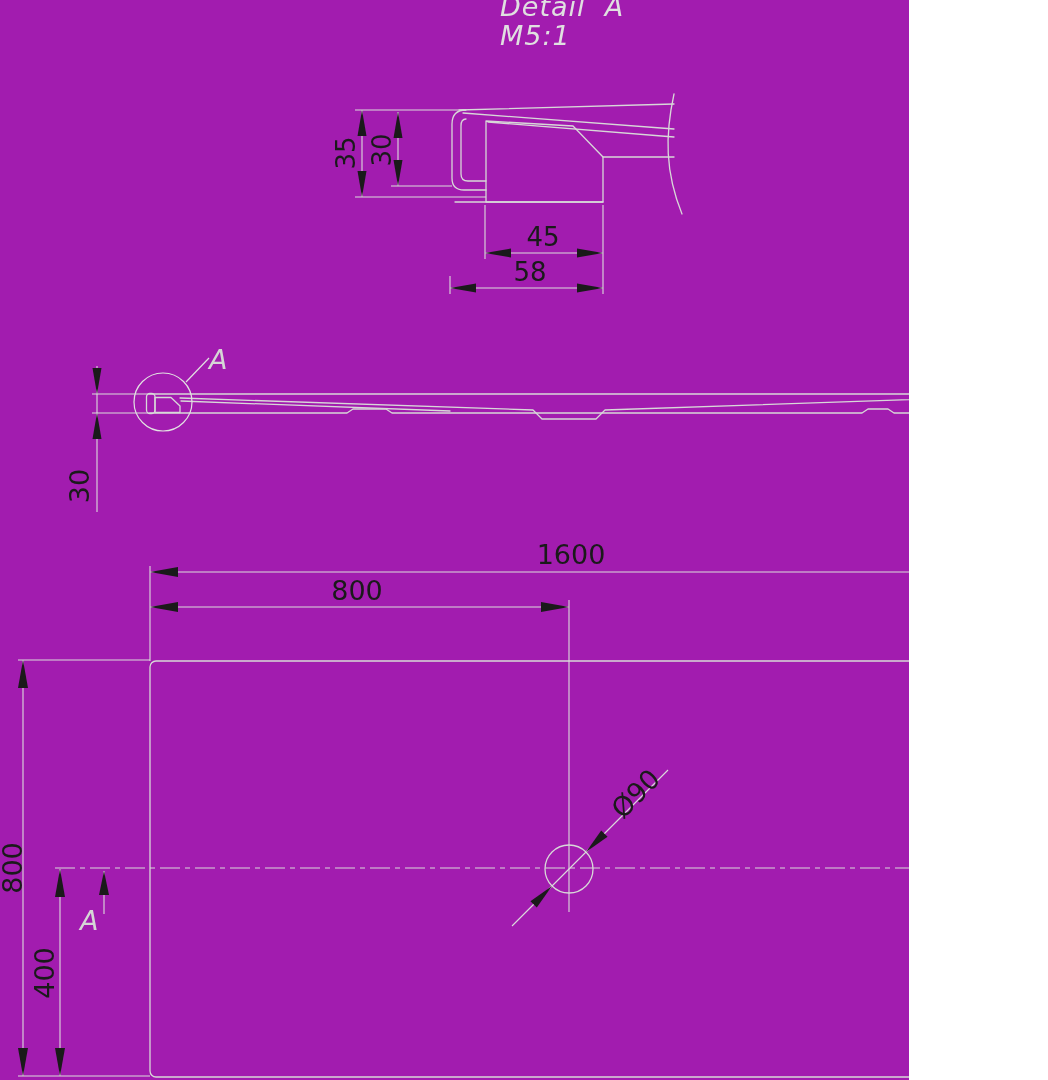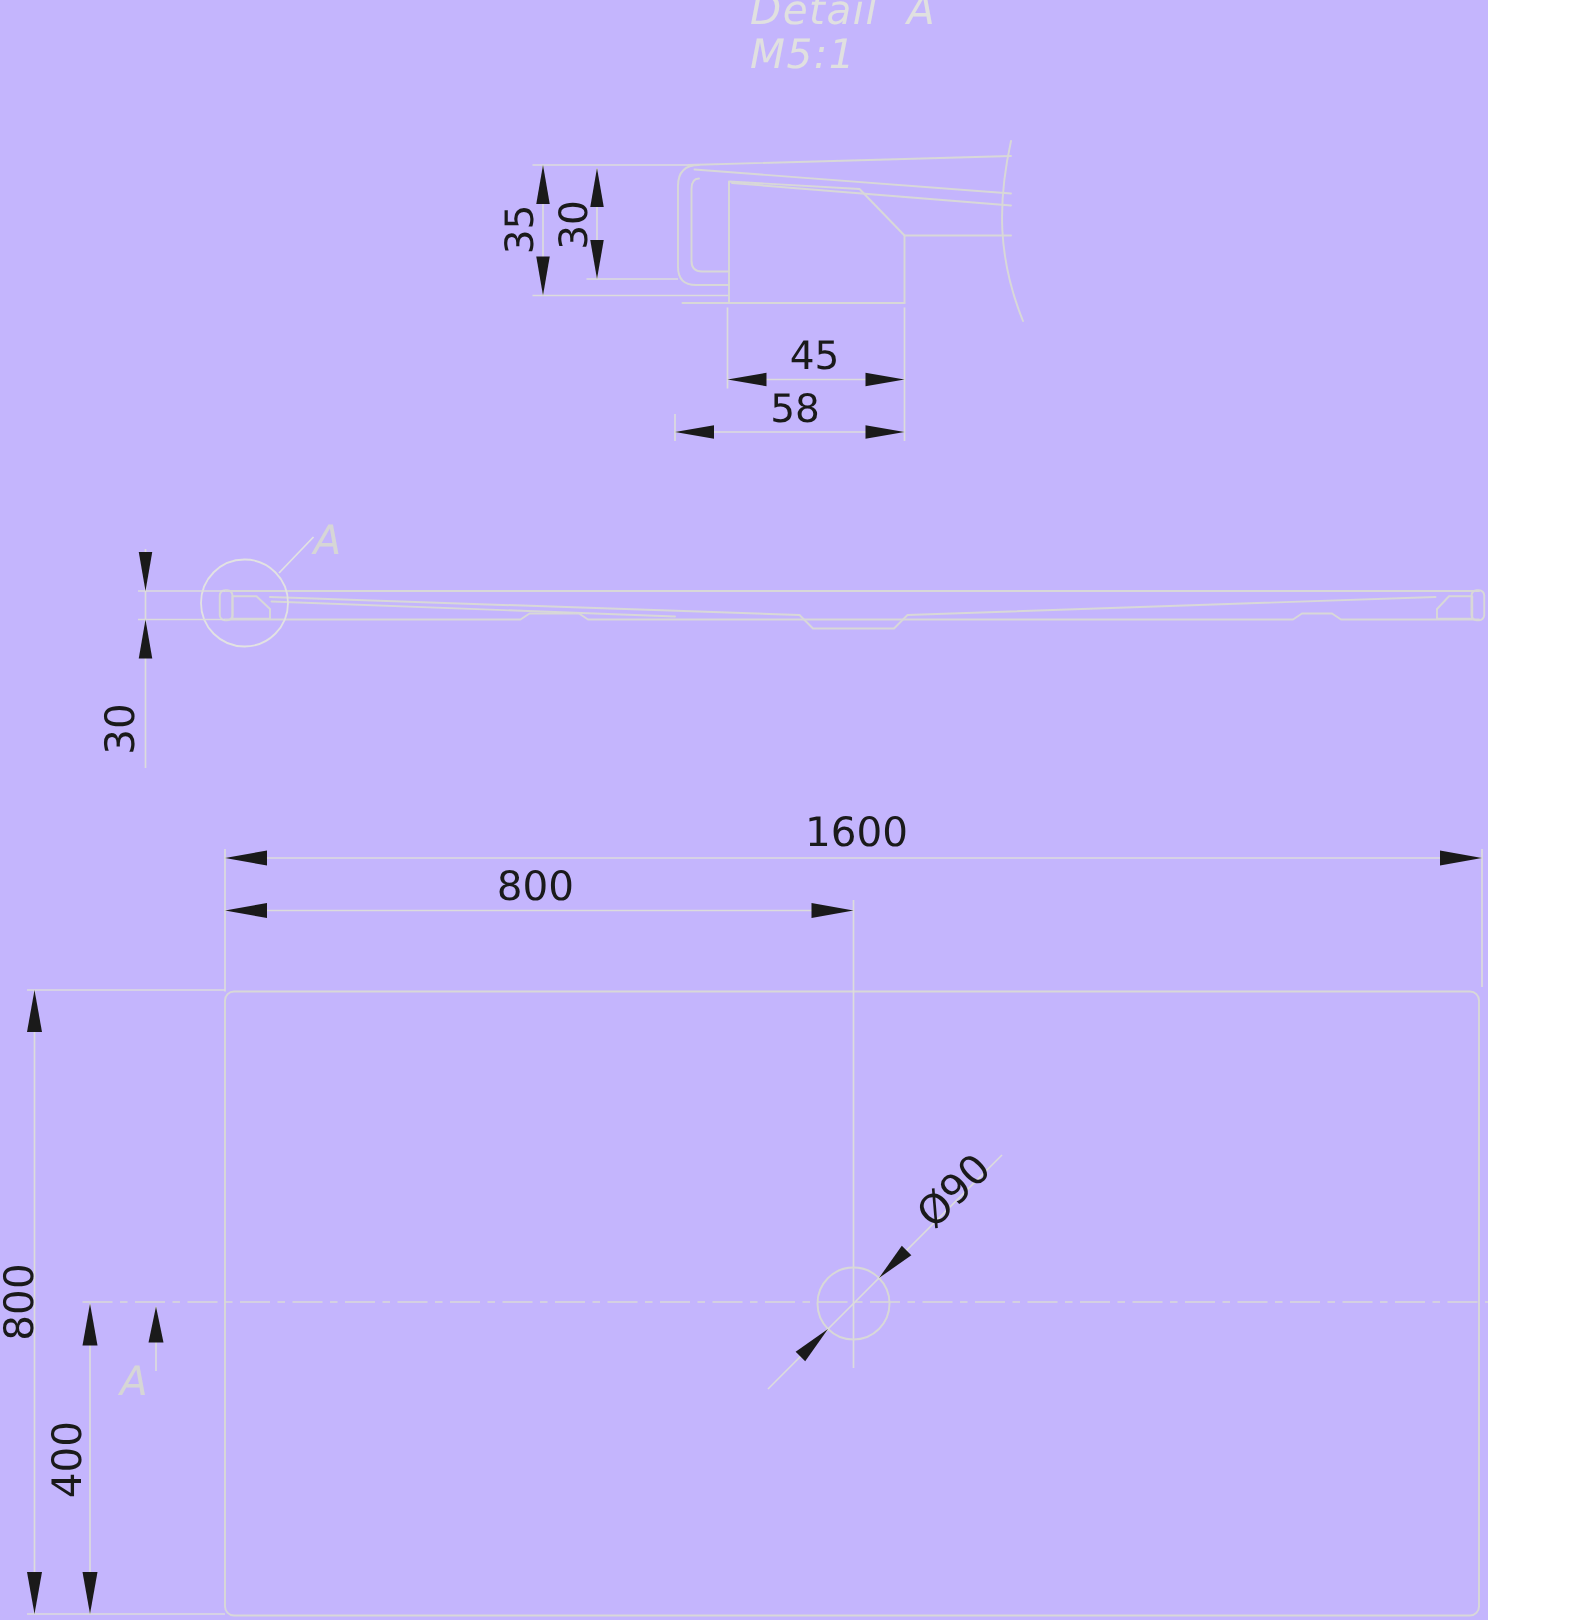--- a/index.html
+++ b/index.html
@@ -1,16 +1,16 @@
 <!DOCTYPE html>
 <html><head>
 <meta charset="utf-8">
 <style>
   html,body{margin:0;padding:0;background:#ffffff;}
-  .stage{position:relative;width:992px;height:1080px;background:#c4b5fd;overflow:hidden;
+  .stage{position:relative;width:909px;height:1080px;background:#a21caf;overflow:hidden;
          font-family:"DejaVu Sans","Liberation Sans",sans-serif;}
   svg{display:block}
   .geo   {stroke:#d8d8d8;stroke-width:1.3;fill:none;stroke-linecap:round;stroke-linejoin:round;}
   .thin  {stroke:#dcdcdc;stroke-width:1.1;fill:none;stroke-linecap:butt;}
   .cl    {stroke:#d9d9d9;stroke-width:1.1;fill:none;stroke-dasharray:20 5 5 5;}
   .circA {stroke:#e2e2e2;stroke-width:1.2;fill:none;}
   .hatchfill{stroke:#d6d6d6;stroke-width:1.2;}
   .arrow {fill:#1a1a1a;stroke:none;}
   .dimtxt{fill:#1a1a1a;font-size:27px;}
   .dimtxt-s{fill:#1a1a1a;font-size:26px;}

